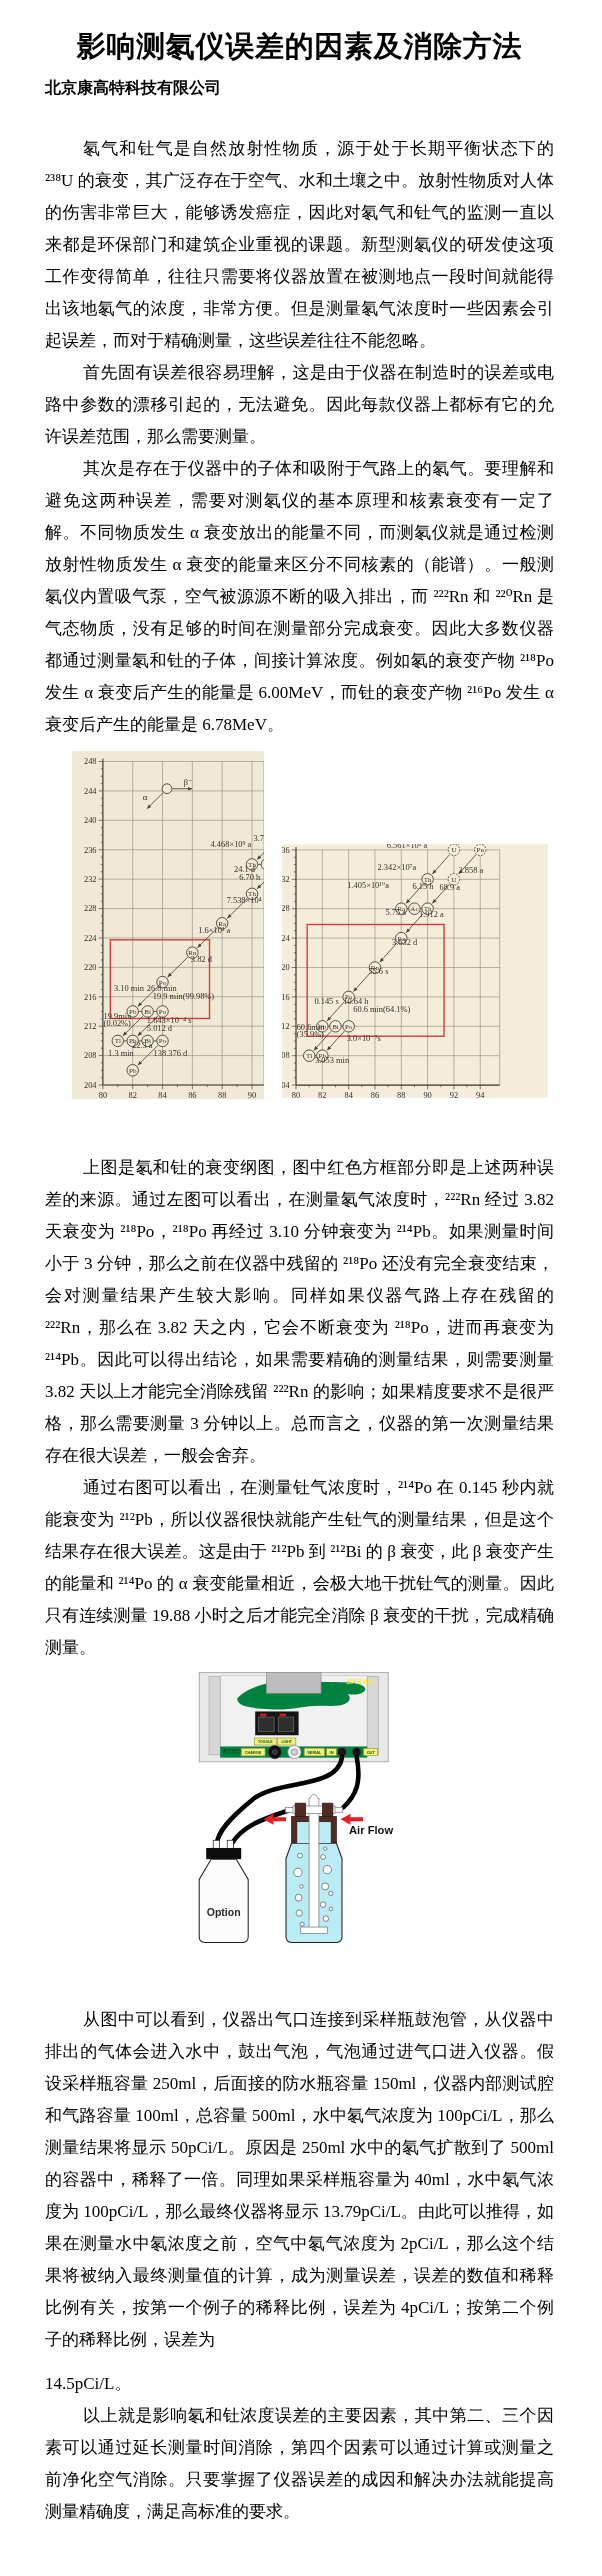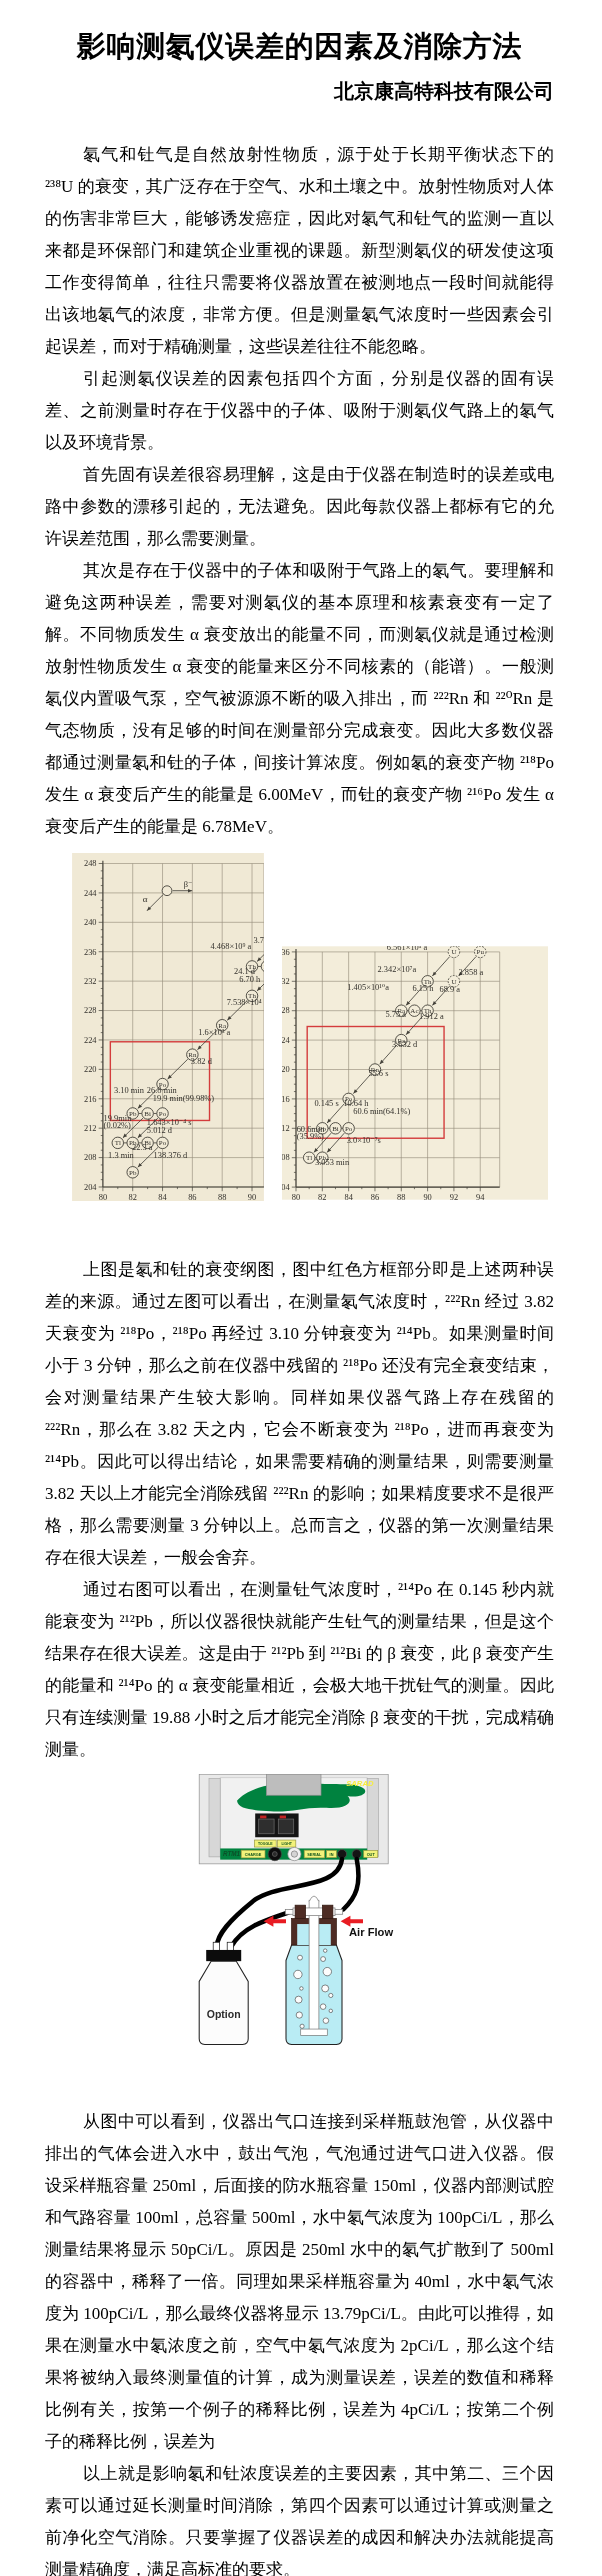--- a/index.html
+++ b/index.html
@@ -1,19 +1,19 @@
 <!DOCTYPE html>
 <html style="font-size:11.2px"><head>
 <meta charset="utf-8">
 <style>
   html,body { margin:0; padding:0; background:#ffffff; }
   body { width:602px; font-family:"Liberation Serif","DejaVu Serif",serif; color:#000; }
   .page { padding:27px 48px 49px 45px; }
   .title { font-size:29px; font-weight:bold; text-align:center; margin:0; letter-spacing:0.7px; }
-  .company { font-size:20px; font-weight:bold; text-align:right; margin-top:11.2px; }
+  .company { font-size:16px; font-weight:bold; text-align:left; margin-top:11.2px; }
   .author { font-size:15.4px; text-align:center; margin-top:8.4px; }
   .body p { font-size:17px; line-height:32px; text-align:justify; margin:0; text-indent:38px; }
   p.first { margin-top:34px; }
   p.gap-top { margin-top:29px; }
   p.no-indent { text-indent:0; margin-top:11.2px; }
   .figure1 { position:relative; height:348px; width:602px; margin:9.8px 0 53px -45px; }
   .figure1 svg { position:absolute; display:block; }
   .chart-left { left:72px; top:0; }
   .chart-right { left:282px; top:93px; }
   .figure2 { width:224px; margin:8.4px auto 55px auto; }
@@ -24,21 +24,20 @@
 </head>
 <body>
 
 <div class="page">
 
   <h1 class="title">影响测氡仪误差的因素及消除方法</h1>
   <div class="company">北京康高特科技有限公司</div>
 
   <div class="body">
     <p class="first">氡气和钍气是自然放射性物质，源于处于长期平衡状态下的 ²³⁸U 的衰变，其广泛存在于空气、水和土壤之中。放射性物质对人体的伤害非常巨大，能够诱发癌症，因此对氡气和钍气的监测一直以来都是环保部门和建筑企业重视的课题。新型测氡仪的研发使这项工作变得简单，往往只需要将仪器放置在被测地点一段时间就能得出该地氡气的浓度，非常方便。但是测量氡气浓度时一些因素会引起误差，而对于精确测量，这些误差往往不能忽略。</p>
-    <p>引起测氡仪误差的因素包括四个方面，分别是仪器的固有误差、之前测量时存在于仪器中的子体、吸附于测氡仪气路上的氡气以及环境背景。</p>
     <p>首先固有误差很容易理解，这是由于仪器在制造时的误差或电路中参数的漂移引起的，无法避免。因此每款仪器上都标有它的允许误差范围，那么需要测量。</p>
     <p>其次是存在于仪器中的子体和吸附于气路上的氡气。要理解和避免这两种误差，需要对测氡仪的基本原理和核素衰变有一定了解。不同物质发生 α 衰变放出的能量不同，而测氡仪就是通过检测放射性物质发生 α 衰变的能量来区分不同核素的（能谱）。一般测氡仪内置吸气泵，空气被源源不断的吸入排出，而 ²²²Rn 和 ²²⁰Rn 是气态物质，没有足够的时间在测量部分完成衰变。因此大多数仪器都通过测量氡和钍的子体，间接计算浓度。例如氡的衰变产物 ²¹⁸Po 发生 α 衰变后产生的能量是 6.00MeV，而钍的衰变产物 ²¹⁶Po 发生 α 衰变后产生的能量是 6.78MeV。</p>
 
     <div class="figure1">
       <svg class="chart-left" width="192" height="348" viewBox="0 0 274 497">
           <rect x="0" y="0" width="274" height="497" fill="#f0e9d5"></rect>
           <line x1="44" y1="477" x2="274" y2="477" stroke="#948d7b" stroke-width="0.9"></line>
           <line x1="44" y1="435" x2="274" y2="435" stroke="#948d7b" stroke-width="0.9"></line>
           <line x1="44" y1="393" x2="274" y2="393" stroke="#948d7b" stroke-width="0.9"></line>
           <line x1="44" y1="351" x2="274" y2="351" stroke="#948d7b" stroke-width="0.9"></line>
@@ -462,17 +461,18 @@
           <rect x="36" y="240" width="9" height="13" fill="#ffffff" stroke="#111"></rect>
           <rect x="56" y="240" width="9" height="13" fill="#ffffff" stroke="#111"></rect>
           <rect x="26" y="251" width="50" height="16" fill="#0c0c0c"></rect>
           <path d="M33,267 L16,296 L16,378 Q16,386 24,386 L78,386 Q86,386 86,378 L86,296 L69,267 Z" fill="#fcfcfc" stroke="#222" stroke-width="1.5"></path>
           <text x="51" y="348" font-size="15" text-anchor="middle" fill="#2b2b2b" class="panel-label" font-weight="normal">Option</text>
         </g>
       </svg>
     </div>
 
     <p>从图中可以看到，仪器出气口连接到采样瓶鼓泡管，从仪器中排出的气体会进入水中，鼓出气泡，气泡通过进气口进入仪器。假设采样瓶容量 250ml，后面接的防水瓶容量 150ml，仪器内部测试腔和气路容量 100ml，总容量 500ml，水中氡气浓度为 100pCi/L，那么测量结果将显示 50pCi/L。原因是 250ml 水中的氡气扩散到了 500ml 的容器中，稀释了一倍。同理如果采样瓶容量为 40ml，水中氡气浓度为 100pCi/L，那么最终仪器将显示 13.79pCi/L。由此可以推得，如果在测量水中氡浓度之前，空气中氡气浓度为 2pCi/L，那么这个结果将被纳入最终测量值的计算，成为测量误差，误差的数值和稀释比例有关，按第一个例子的稀释比例，误差为 4pCi/L；按第二个例子的稀释比例，误差为</p>
+    <p class="no-indent">14.5pCi/L。</p>
     <p>以上就是影响氡和钍浓度误差的主要因素，其中第二、三个因素可以通过延长测量时间消除，第四个因素可以通过计算或测量之前净化空气消除。只要掌握了仪器误差的成因和解决办法就能提高测量精确度，满足高标准的要求。</p>
 
   </div>
 </div>
 
 
 </body></html>

